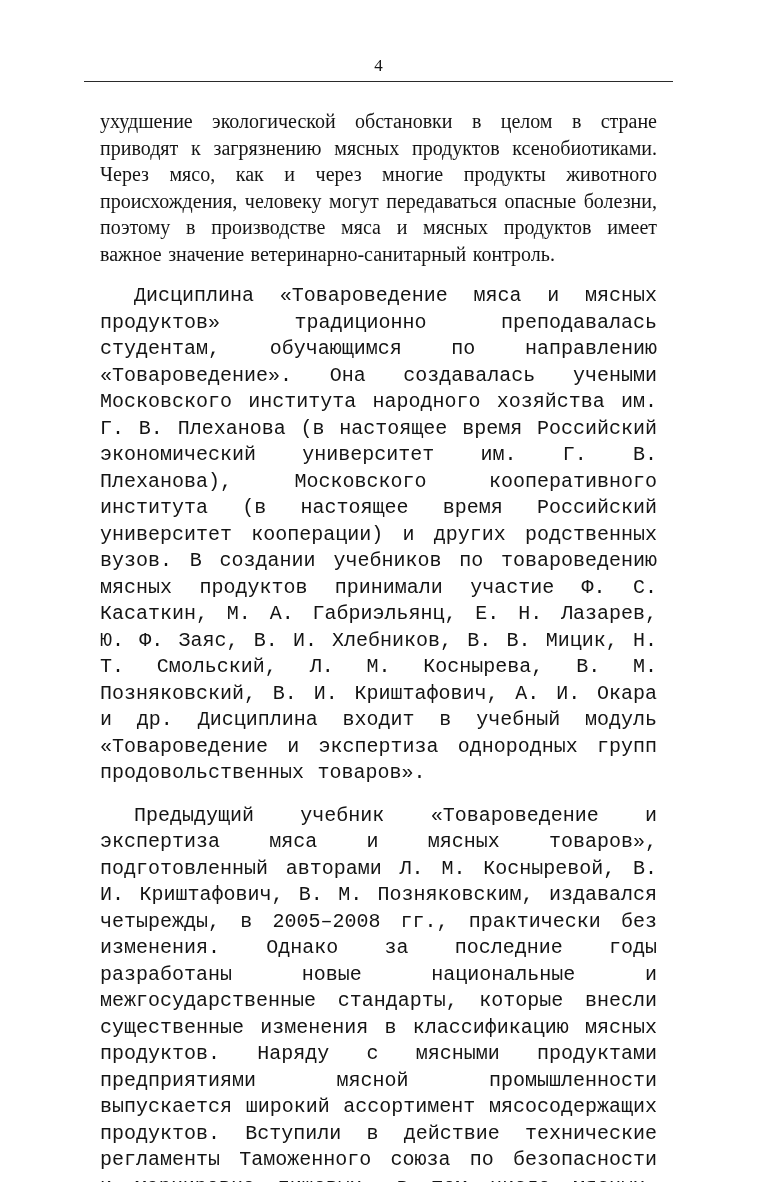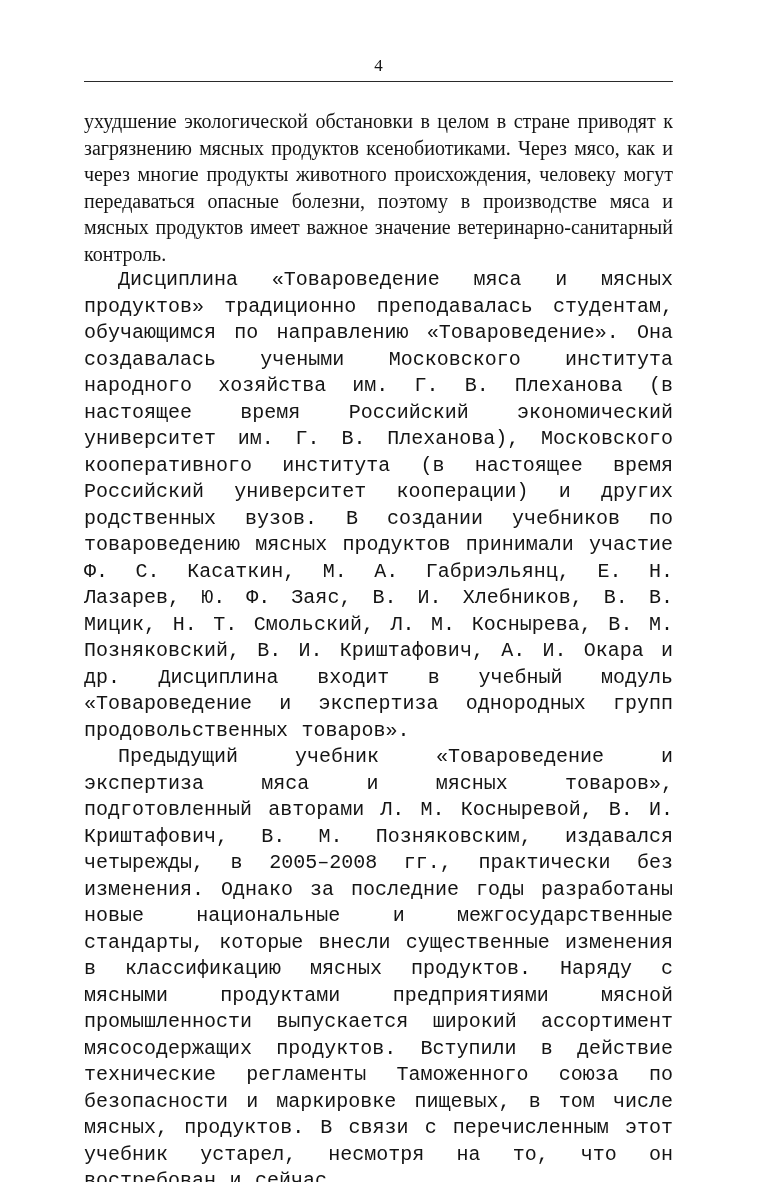--- a/index.html
+++ b/index.html
@@ -36,21 +36,21 @@
     height: 0;
   }
   .text-body {
     margin-top: 26px;
     font-size: 20px;
     line-height: 26.5px;
     text-align: justify;
     word-spacing: 1.5px;
   }
   .para {
-    margin: 0;
+    margin: 16px;
   }
   .para.indent {
     text-indent: 34px;
     font-family: Liberation Mono, monospace;
   }
 </style>
 </head>
 <body>
 
 <div class="page">

